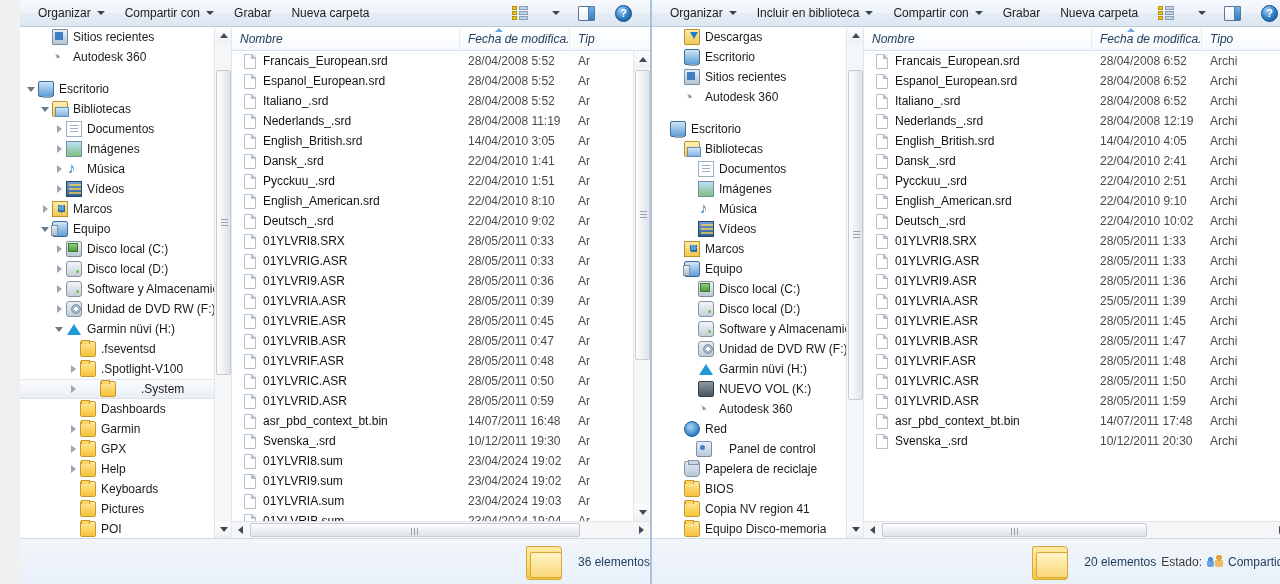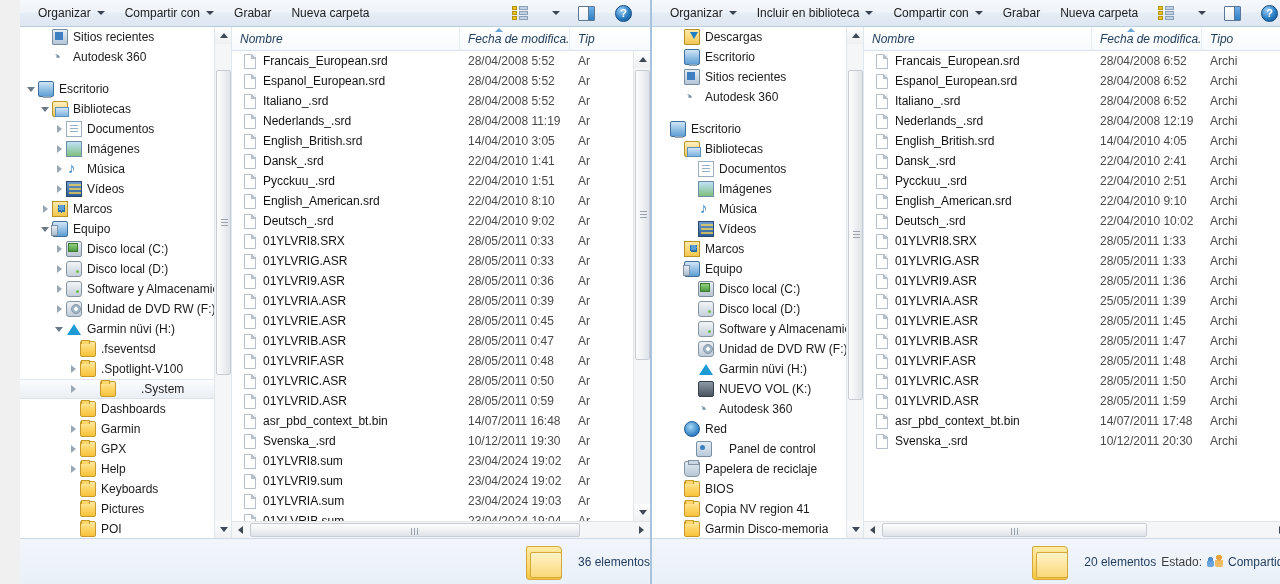--- a/index.html
+++ b/index.html
@@ -867,21 +867,21 @@
               <span class="nav-label">BIOS</span>
             </div>
             <div class="navrow" style="padding-left: 18px;">
               <span class="expander"></span>
               <span class="nav-ico ic-folder"></span>
               <span class="nav-label">Copia NV region 41</span>
             </div>
             <div class="navrow" style="padding-left: 18px;">
               <span class="expander"></span>
               <span class="nav-ico ic-folder"></span>
-              <span class="nav-label">Garmin Disco-memoria</span>
+              <span class="nav-label">Equipo Disco-memoria</span>
             </div>
           </div>
         <div class="vsb">
           <div class="arw up"></div>
           <div class="thumb" style="top:43px;height:330px;"></div>
           <div class="arw down"></div>
         </div>
       </div>
 
       <div class="listpane">

